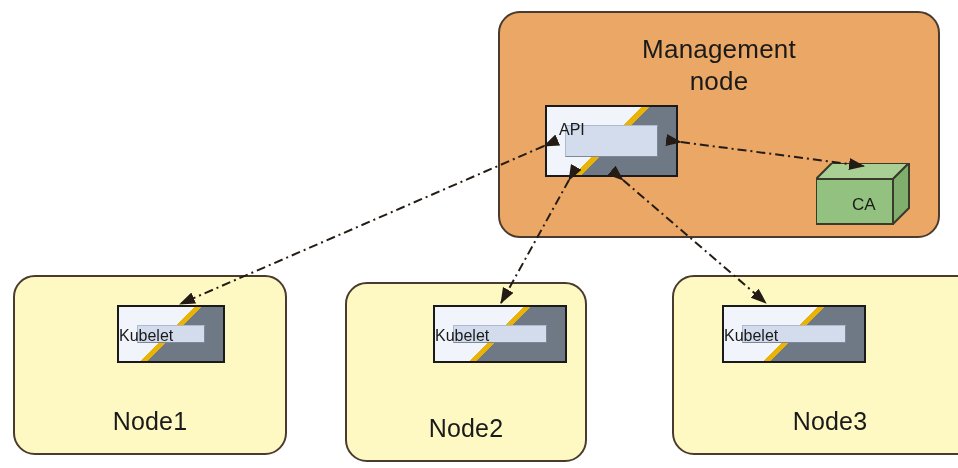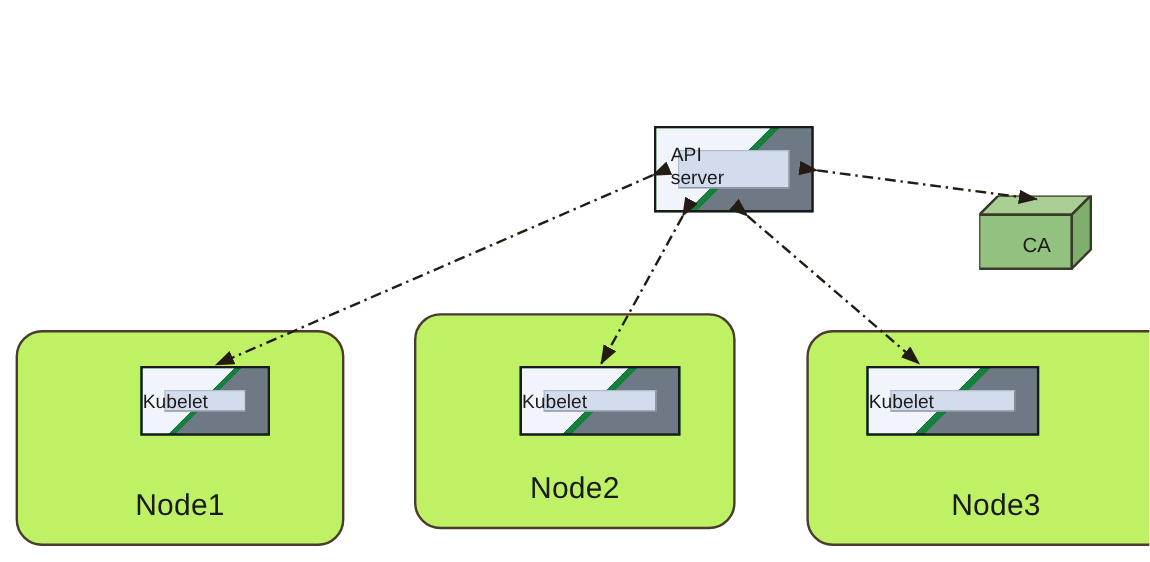--- a/index.html
+++ b/index.html
@@ -20,21 +20,21 @@
   .panel {
     position: absolute;
     box-sizing: border-box;
     border: 2px solid #4a3b2e;
     border-radius: 22px;
   }
   .panel.mgmt {
     background: #eaa765;
   }
   .panel.node {
-    background: #bef264;
+    background: #fef9c3;
   }
   .panel-title {
     position: absolute;
     left: 0;
     right: 0;
     text-align: center;
     color: #1a1a1a;
     font-weight: 400;
     letter-spacing: 0.2px;
   }
@@ -47,21 +47,21 @@
     bottom: 18px;
     font-size: 25px;
     line-height: 28px;
   }
 
   
   .bevel-box {
     position: absolute;
     box-sizing: border-box;
     border: 2px solid #1a1a1a;
-    background: #15803d;
+    background: #eab308;
     padding: 18px;
   }
   .bevel-box .bevel-face {
     position: relative;
     width: 100%;
     height: 100%;
     box-sizing: border-box;
     background: #d2dced;
     border-top: 1px solid #aebacd;
     border-left: 1px solid #aebacd;
@@ -119,45 +119,48 @@
     stroke-width: 2;
     stroke-dasharray: 9 4 2 4;
     fill: none;
   }
 </style>
 </head>
 <body>
 
 <div id="canvas">
 
+  <div class="panel mgmt" style="left:498px; top:11px; width:442px; height:227px;">
+    <div class="panel-title">Management</div>
+    <div class="panel-title" style="top:52px;">node</div>
+  </div>
 
   <div class="bevel-box" style="left:545px; top:105px; width:133px; height:72px;">
     <div class="bevel-face"></div>
     <div class="bevel-label topleft" style="top:13px;">API</div>
-    <div class="bevel-label topleft" style="top:32px;">server</div>
   </div>
 
   <div class="cube" style="left:816px; top:163px;">
     <svg width="94" height="62" viewBox="0 0 94 62">
       <polygon points="0,16 16,0 93,0 77,16" fill="#a9cf95" stroke="#3a3a2a" stroke-width="2"></polygon>
       <polygon points="77,16 93,0 93,45 77,61" fill="#7fae6d" stroke="#3a3a2a" stroke-width="2"></polygon>
       <polygon points="0,16 77,16 77,61 0,61" fill="#93c180" stroke="#3a3a2a" stroke-width="2"></polygon>
     </svg>
     <div class="cube-label" style="left:26px; top:32px;margin-left:10px;">CA</div>
   </div>
 
   <div class="panel node" style="left:13px; top:275px; width:274px; height:180px;">
     <div class="panel-title">Node1</div>
   </div>
   <div class="bevel-box" style="left:117px; top:305px; width:108px; height:58px;">
     <div class="bevel-face"></div>
     <div class="bevel-label" style="top:19px;">Kubelet</div>
   </div>
 
-  <div class="panel node" style="left:345px; top:261px; width:268px; height:180px;">
+  <div class="panel node" style="left:345px; top:282px; width:242px; height:180px;">
     <div class="panel-title">Node2</div>
   </div>
   <div class="bevel-box" style="left:433px; top:305px; width:134px; height:58px;">
     <div class="bevel-face"></div>
     <div class="bevel-label" style="top:19px;">Kubelet</div>
   </div>
 
   <div class="panel node" style="left:672px; top:275px; width:316px; height:180px;">
     <div class="panel-title">Node3</div>
   </div>

